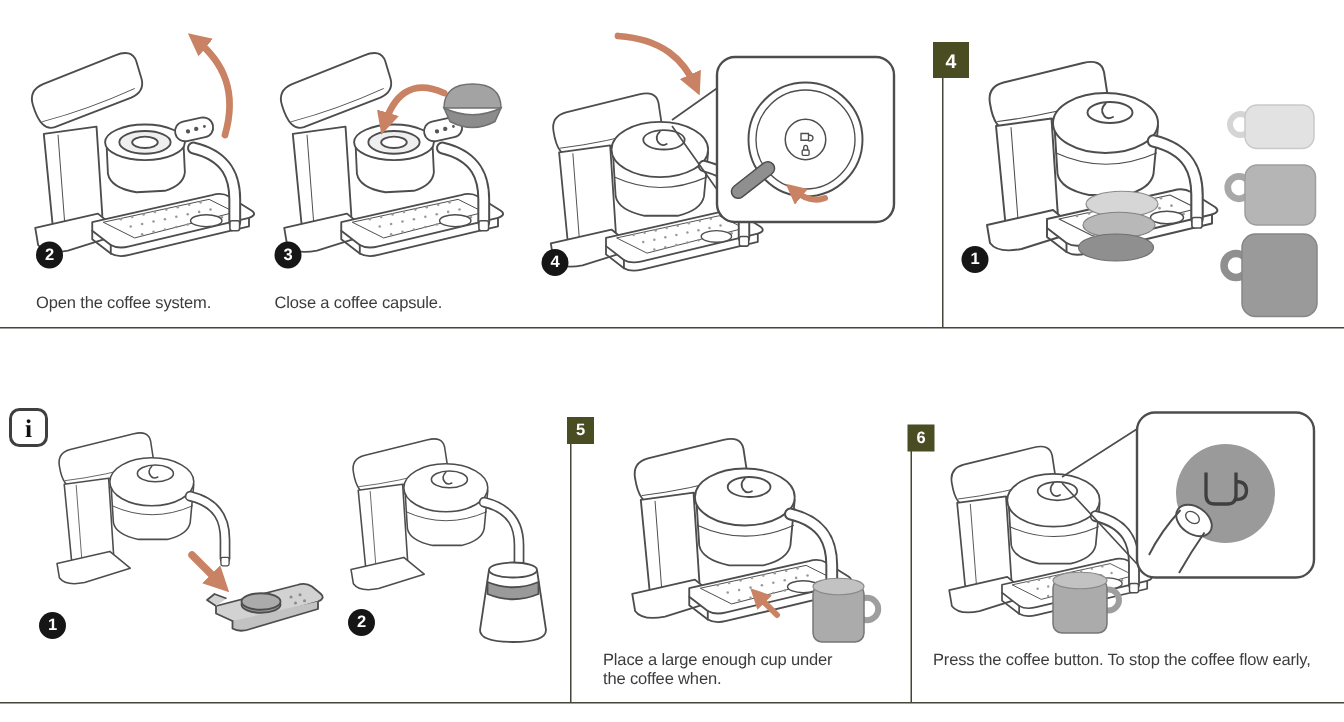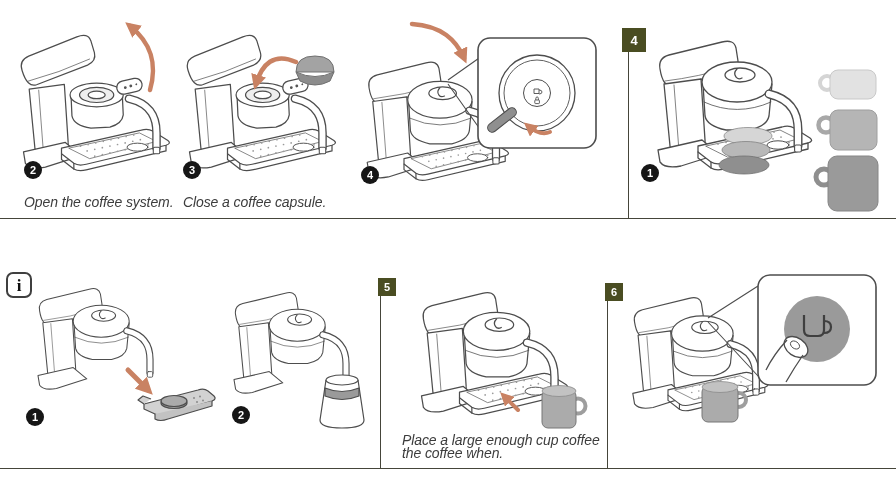--- a/index.html
+++ b/index.html
@@ -7,21 +7,21 @@
          font-family:"Liberation Sans",sans-serif;}
   .hline{position:absolute;left:0;width:896px;height:1px;background:#45453a;}
   .vline{position:absolute;width:1px;background:#45453a;}
   .sq{position:absolute;background:#4a4d22;color:#ffffff;display:flex;align-items:center;
       justify-content:center;font-weight:600;}
   .sq-lg{width:24px;height:24px;font-size:13px;}
   .sq-sm{width:18px;height:18px;font-size:11px;}
   .badge{position:absolute;width:18px;height:18px;border-radius:50%;background:#161616;
          color:#ffffff;font-size:11px;font-weight:bold;display:flex;align-items:center;
          justify-content:center;}
-  .cap{position:absolute;font-size:14px;color:#3c3c3c;letter-spacing:-0.1px;line-height:12.5px;white-space:nowrap;font-style:italic;}
+  .cap{position:absolute;font-size:11px;color:#3c3c3c;letter-spacing:-0.1px;line-height:12.5px;white-space:nowrap;}
   .art{position:absolute;}
   .info{position:absolute;width:26px;height:26px;border:2.2px solid #3f3f3f;border-radius:7px;
         box-sizing:border-box;display:flex;align-items:center;justify-content:center;background:#fff;}
   .info span{font-family:"Liberation Serif",serif;font-weight:bold;font-size:17px;color:#101010;line-height:1;}
 </style>
 </head>
 <body>
 
 <div class="sheet">
 
@@ -226,21 +226,21 @@
     <use href="#m-closed" transform="translate(24,4) scale(0.95)"></use>
     <g>
       <circle cx="190" cy="130" r="7.5" fill="none" stroke="#9e9e9e" stroke-width="4"></circle>
       <rect x="154" y="114" width="34" height="38" rx="6" fill="#ababab" stroke="#777777" stroke-width="1"></rect>
       <ellipse cx="171" cy="115" rx="17" ry="5.5" fill="#c2c2c2" stroke="#8a8a8a" stroke-width="0.8"></ellipse>
     </g>
     <path d="M130,134 L116,120" fill="none" stroke="#c98263" stroke-width="4" stroke-linecap="round" marker-end="url(#ah)"></path>
   </svg>
   <div class="sq sq-sm" style="left:378px;top:278px">5</div>
   <div class="cap" style="left:402px;top:434px">
-    <div>Place a large enough cup coffee</div>
+    <div>Place a large enough cup under</div>
     <div>the coffee when.</div>
   </div>
 
   <svg class="art" style="left:598px;top:270px" width="298" height="204" viewBox="0 0 298 204">
     <use href="#m-closed" transform="translate(26,16) scale(0.88)"></use>
     <g>
       <circle cx="141" cy="130" r="7" fill="none" stroke="#9e9e9e" stroke-width="4"></circle>
       <rect x="104" y="116" width="36" height="36" rx="6" fill="#ababab" stroke="#777777" stroke-width="1"></rect>
       <ellipse cx="122" cy="117" rx="18" ry="5.5" fill="#c2c2c2" stroke="#8a8a8a" stroke-width="0.8"></ellipse>
     </g>
@@ -255,15 +255,16 @@
       <g stroke="#4d4d4d" stroke-width="1.3">
         <ellipse cx="198" cy="77" rx="13" ry="9" transform="rotate(35 198 77)" fill="#ffffff"></ellipse>
         <ellipse cx="197" cy="75" rx="5" ry="3.5" transform="rotate(35 197 75)" fill="none" stroke-width="0.9"></ellipse>
         <path d="M189,70 Q176,84 168,100" fill="none"></path>
         <path d="M205,85 Q196,98 188,112" fill="none"></path>
       </g>
     </g>
   </svg>
   <div class="sq sq-sm" style="left:605px;top:283px">6</div>
   <div class="cap" style="left:622px;top:434px">
+    <div>Press the coffee button. To stop the coffee flow early,</div>
   </div>
 
 </div>
 
 </body></html>

